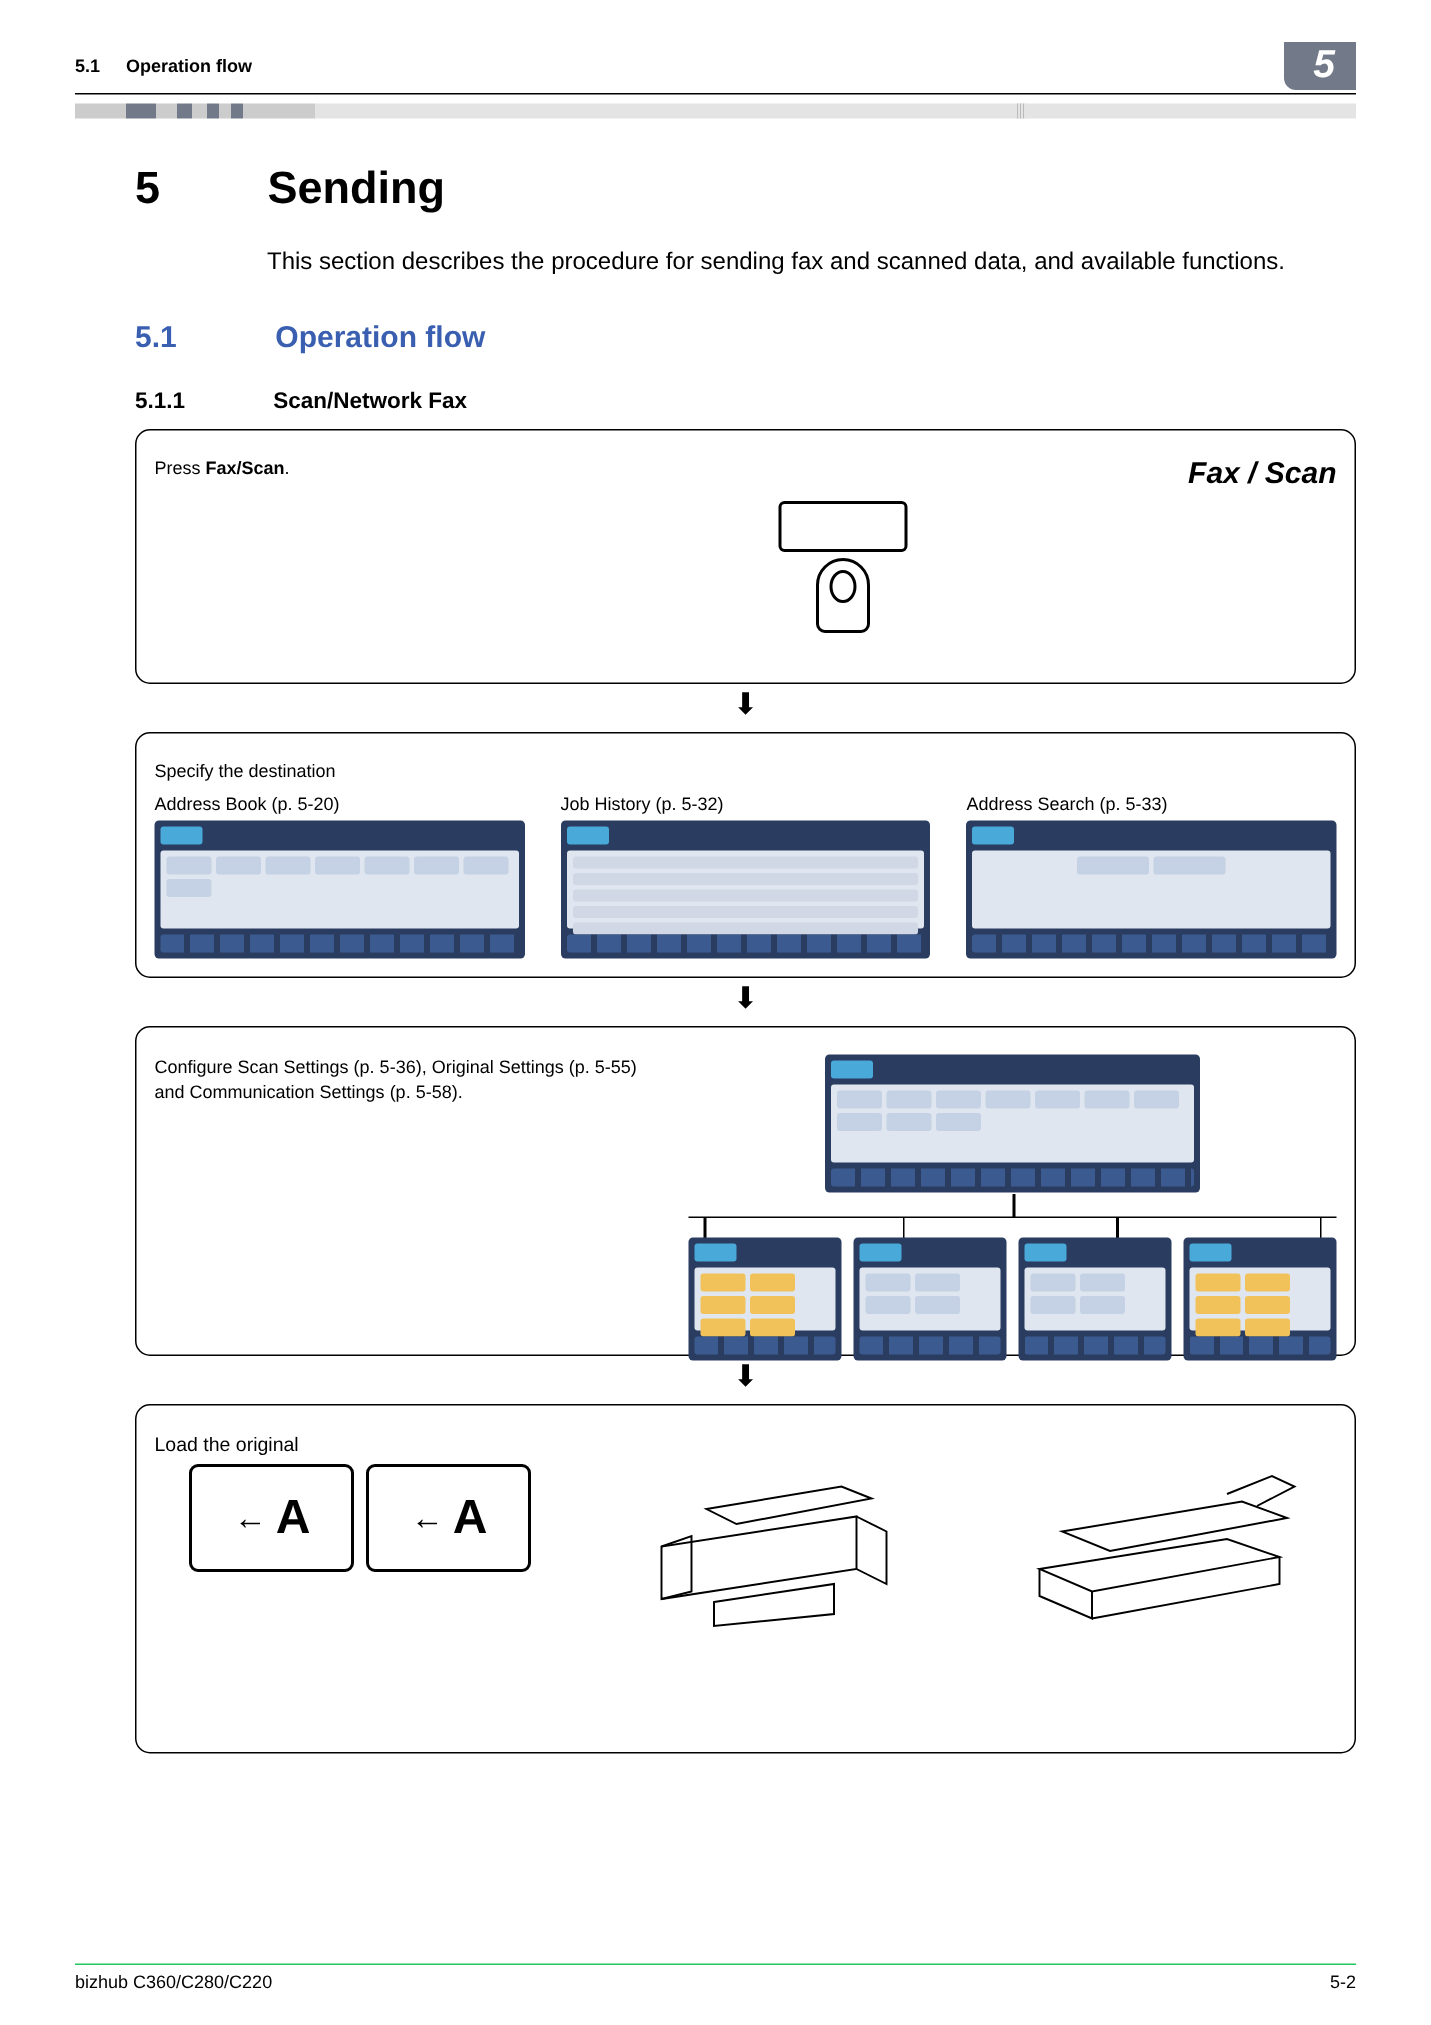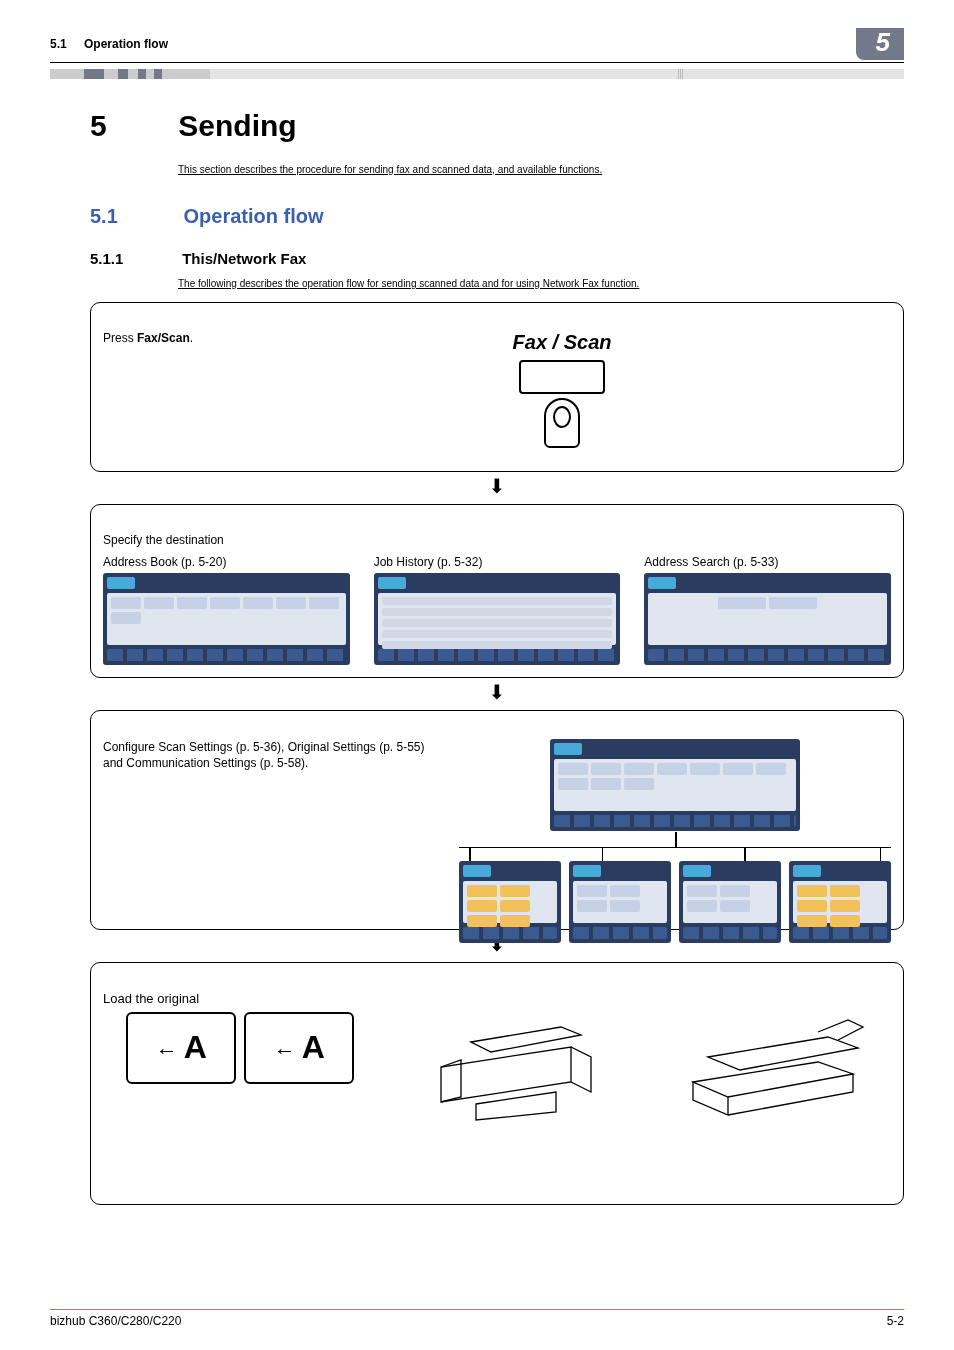--- a/index.html
+++ b/index.html
@@ -50,48 +50,48 @@
     position: relative;
   }
   .deco-bar::after {
     content: "";
     position: absolute; right: 220px; top: 0; width: 6px; height: 10px;
     background: repeating-linear-gradient(to right,#bbb 0,#bbb 1px,#e4e4e4 1px,#e4e4e4 2px);
   }
   .content { padding-left: 40px; }
   h1.ch { font-size: 30px; font-weight: bold; margin-bottom: 20px; }
   h1.ch .chnum { display:inline-block; width: 80px; }
-  .body-text { font-size: 10px; margin-left: 88px; margin-bottom: 28px; line-height: 1.45; text-decoration: underline; }
+  .body-text { font-size: 16px; margin-left: 88px; margin-bottom: 28px; line-height: 1.45; }
   h2.sec { font-size: 20px; color: #3a5fb0; font-weight: bold; margin: 20px 0 22px 0; }
   h2.sec .secnum { display:inline-block; width: 88px; }
   h3.sub { font-size: 15px; font-weight: bold; margin: 6px 0 10px 0; }
   h3.sub .subnum { display:inline-block; width: 88px; }
 
   .flow-box {
     border: 1px solid #000;
     border-radius: 10px;
-    padding: 28px 12px 12px 12px;
+    padding: 18px 12px 12px 12px;
     margin: 8px 0 4px 0;
     background: #fff;
     font-size: 12px;
   }
   .flow-box.step1 {
     display: flex;
     align-items: flex-start;
     gap: 40px;
     min-height: 170px;
   }
   .arrow {
     text-align: center;
     font-size: 20px;
     line-height: 1;
     margin: 4px 0;
   }
 
-  .fax-scan-block { flex: 1; text-align: center; }
+  .fax-scan-block { flex: 1; text-align: right; }
   .fax-scan-label { font-size: 20px; font-weight: bold; font-style: italic; margin-bottom: 6px;}
   .button-outline {
     width: 86px; height: 34px; border: 2px solid #000; border-radius: 4px; margin: 0 auto 4px auto;
   }
   .finger {
     width: 36px; height: 50px; border: 2px solid #000; border-radius: 18px 18px 6px 6px;
     margin: 0 auto; position: relative;
   }
   .finger::before {
     content:""; position:absolute; top:6px; left:50%; transform:translateX(-50%);
@@ -176,23 +176,22 @@
   </h1>
   <p class="body-text">This section describes the procedure for sending fax and scanned data, and available functions.</p>
 
   <h2 class="sec">
     <span class="secnum">5.1</span>
     <span>Operation flow</span>
   </h2>
 
   <h3 class="sub">
     <span class="subnum">5.1.1</span>
-    <span>This/Network Fax</span>
+    <span>Scan/Network Fax</span>
   </h3>
-  <p class="body-text" style="margin-bottom:10px;">The following describes the operation flow for sending scanned data and for using Network Fax function.</p>
 
   <div class="flow-box step1">
     <div>
       <span>Press </span><b>Fax/Scan</b><span>.</span>
     </div>
     <div class="fax-scan-block">
       <div class="fax-scan-label">Fax / Scan</div>
       <div class="button-outline"></div>
       <div class="finger"></div>
     </div>

